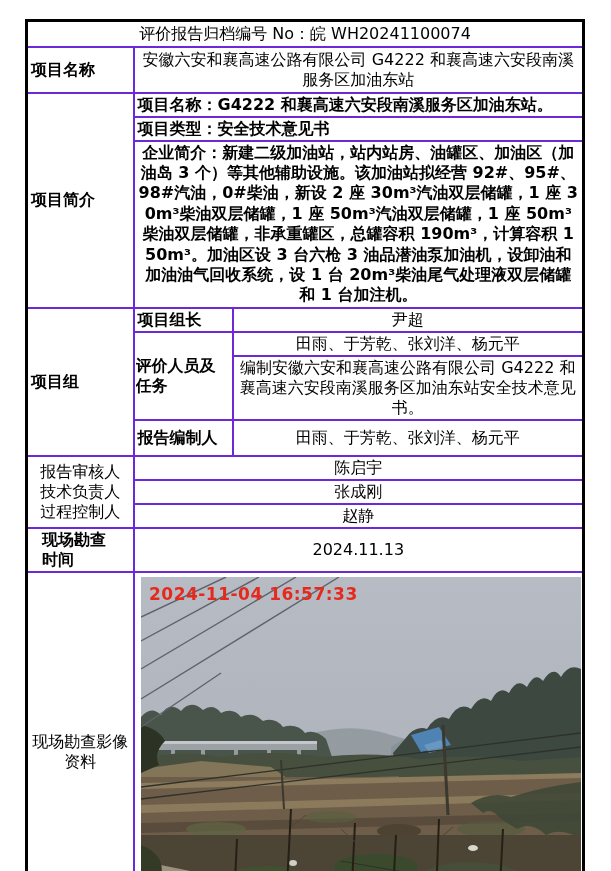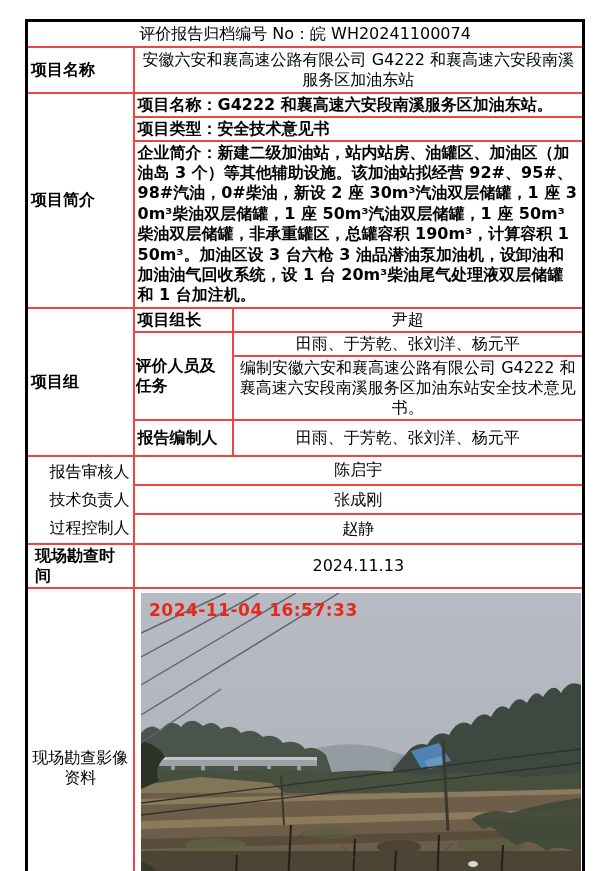--- a/index.html
+++ b/index.html
@@ -6,28 +6,28 @@
   body{
     width:611px;height:871px;background:#ffffff;position:relative;
     font-family:"DejaVu Sans","Liberation Sans",sans-serif;color:#000;
   }
   .doc{position:absolute;left:25px;top:19px;}
   table.report{
     border-collapse:collapse;table-layout:fixed;width:557px;
     border:3px solid #000;
   }
   td{
-    border:2px solid #ef4444;font-size:16px;line-height:20px;
+    border:2px solid #6d28d9;font-size:16px;line-height:20px;
     padding:1px 3px;vertical-align:middle;overflow:hidden;
     word-break:break-all;
   }
   .c{text-align:center;}
   .l{text-align:left;font-weight:bold;}
-  .prelines{white-space:pre-line;line-height:28px;text-align:right;}
-  .brief{line-height:20.4px;padding:1px 3px;}
+  .prelines{white-space:pre-line;line-height:20px;}
+  .brief{line-height:20.4px;padding:1px 3px;text-align:center;}
   .hdr{font-size:16px;}
   td.photo-cell{padding:4px 5px 6px 6px;vertical-align:top;}
   svg{display:block;}
 </style>
 </head>
 <body>
 
 <div class="doc">
   <table class="report">
     <colgroup>
@@ -81,21 +81,21 @@
       <td colspan="2" class="c">陈启宇</td>
     </tr>
     <tr style="height:21px">
       <td colspan="2" class="c">张成刚</td>
     </tr>
     <tr style="height:21px">
       <td colspan="2" class="c">赵静</td>
     </tr>
 
     <tr style="height:23px">
-      <td class="l" style="padding:1px 7px;">现场勘查时间</td>
+      <td class="l" style="padding:1px 14px;">现场勘查时间</td>
       <td colspan="2" class="c">2024.11.13</td>
     </tr>
 
     <tr style="height:358px">
       <td class="c">现场勘查影像资料</td>
       <td colspan="2" class="photo-cell">
         <svg viewBox="0 0 440 348" width="440" height="348">
           <defs>
             <linearGradient id="sky" x1="0" y1="0" x2="0" y2="1">
               <stop offset="0" stop-color="#b7bbc3"></stop>

